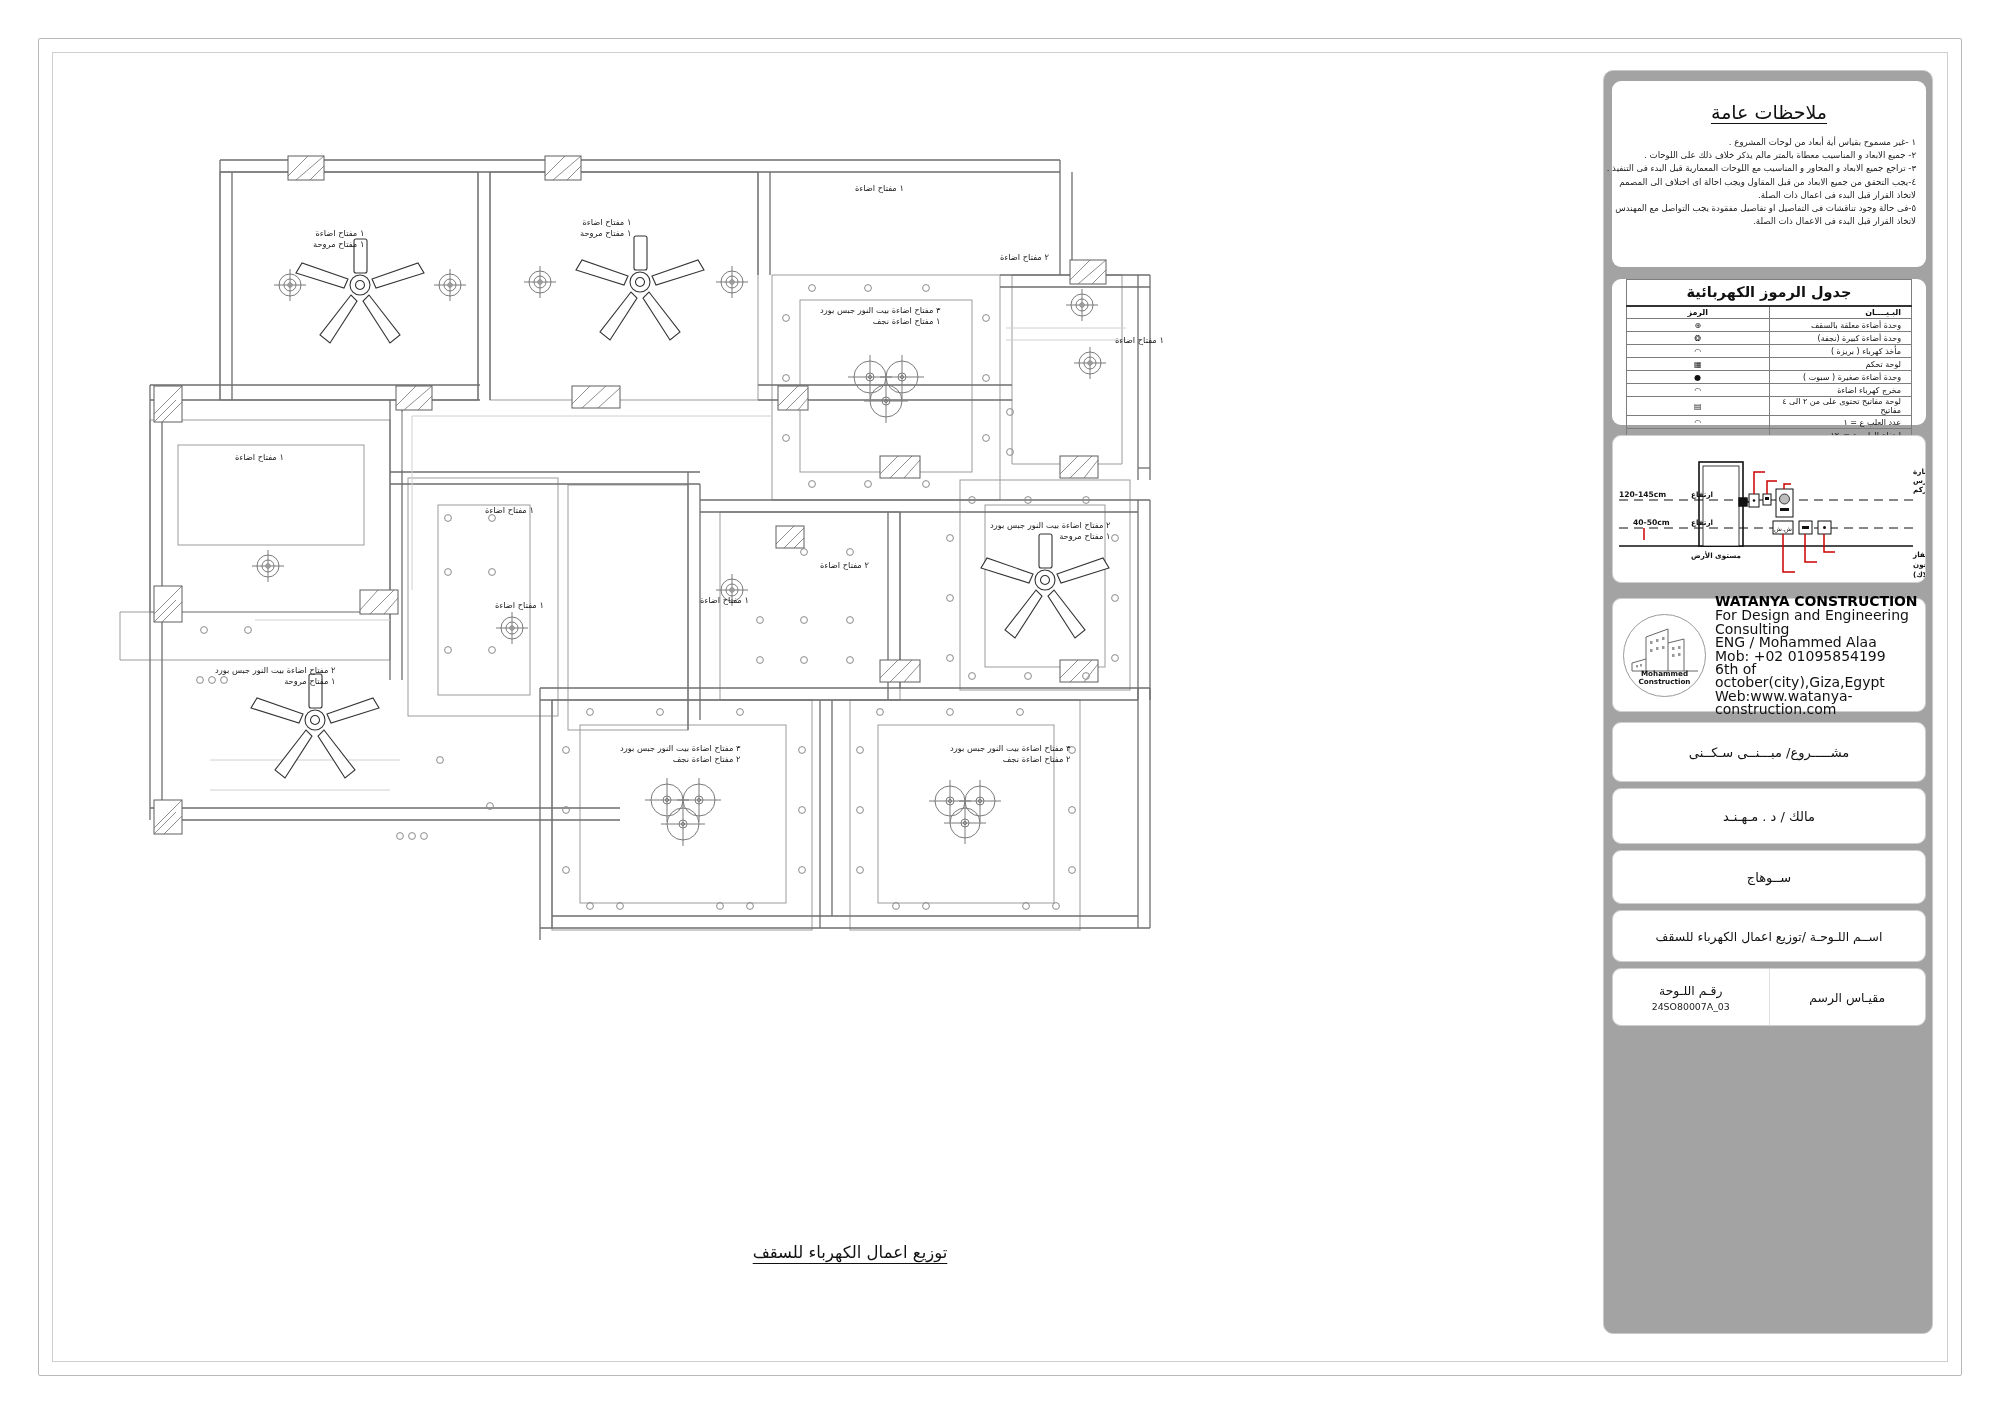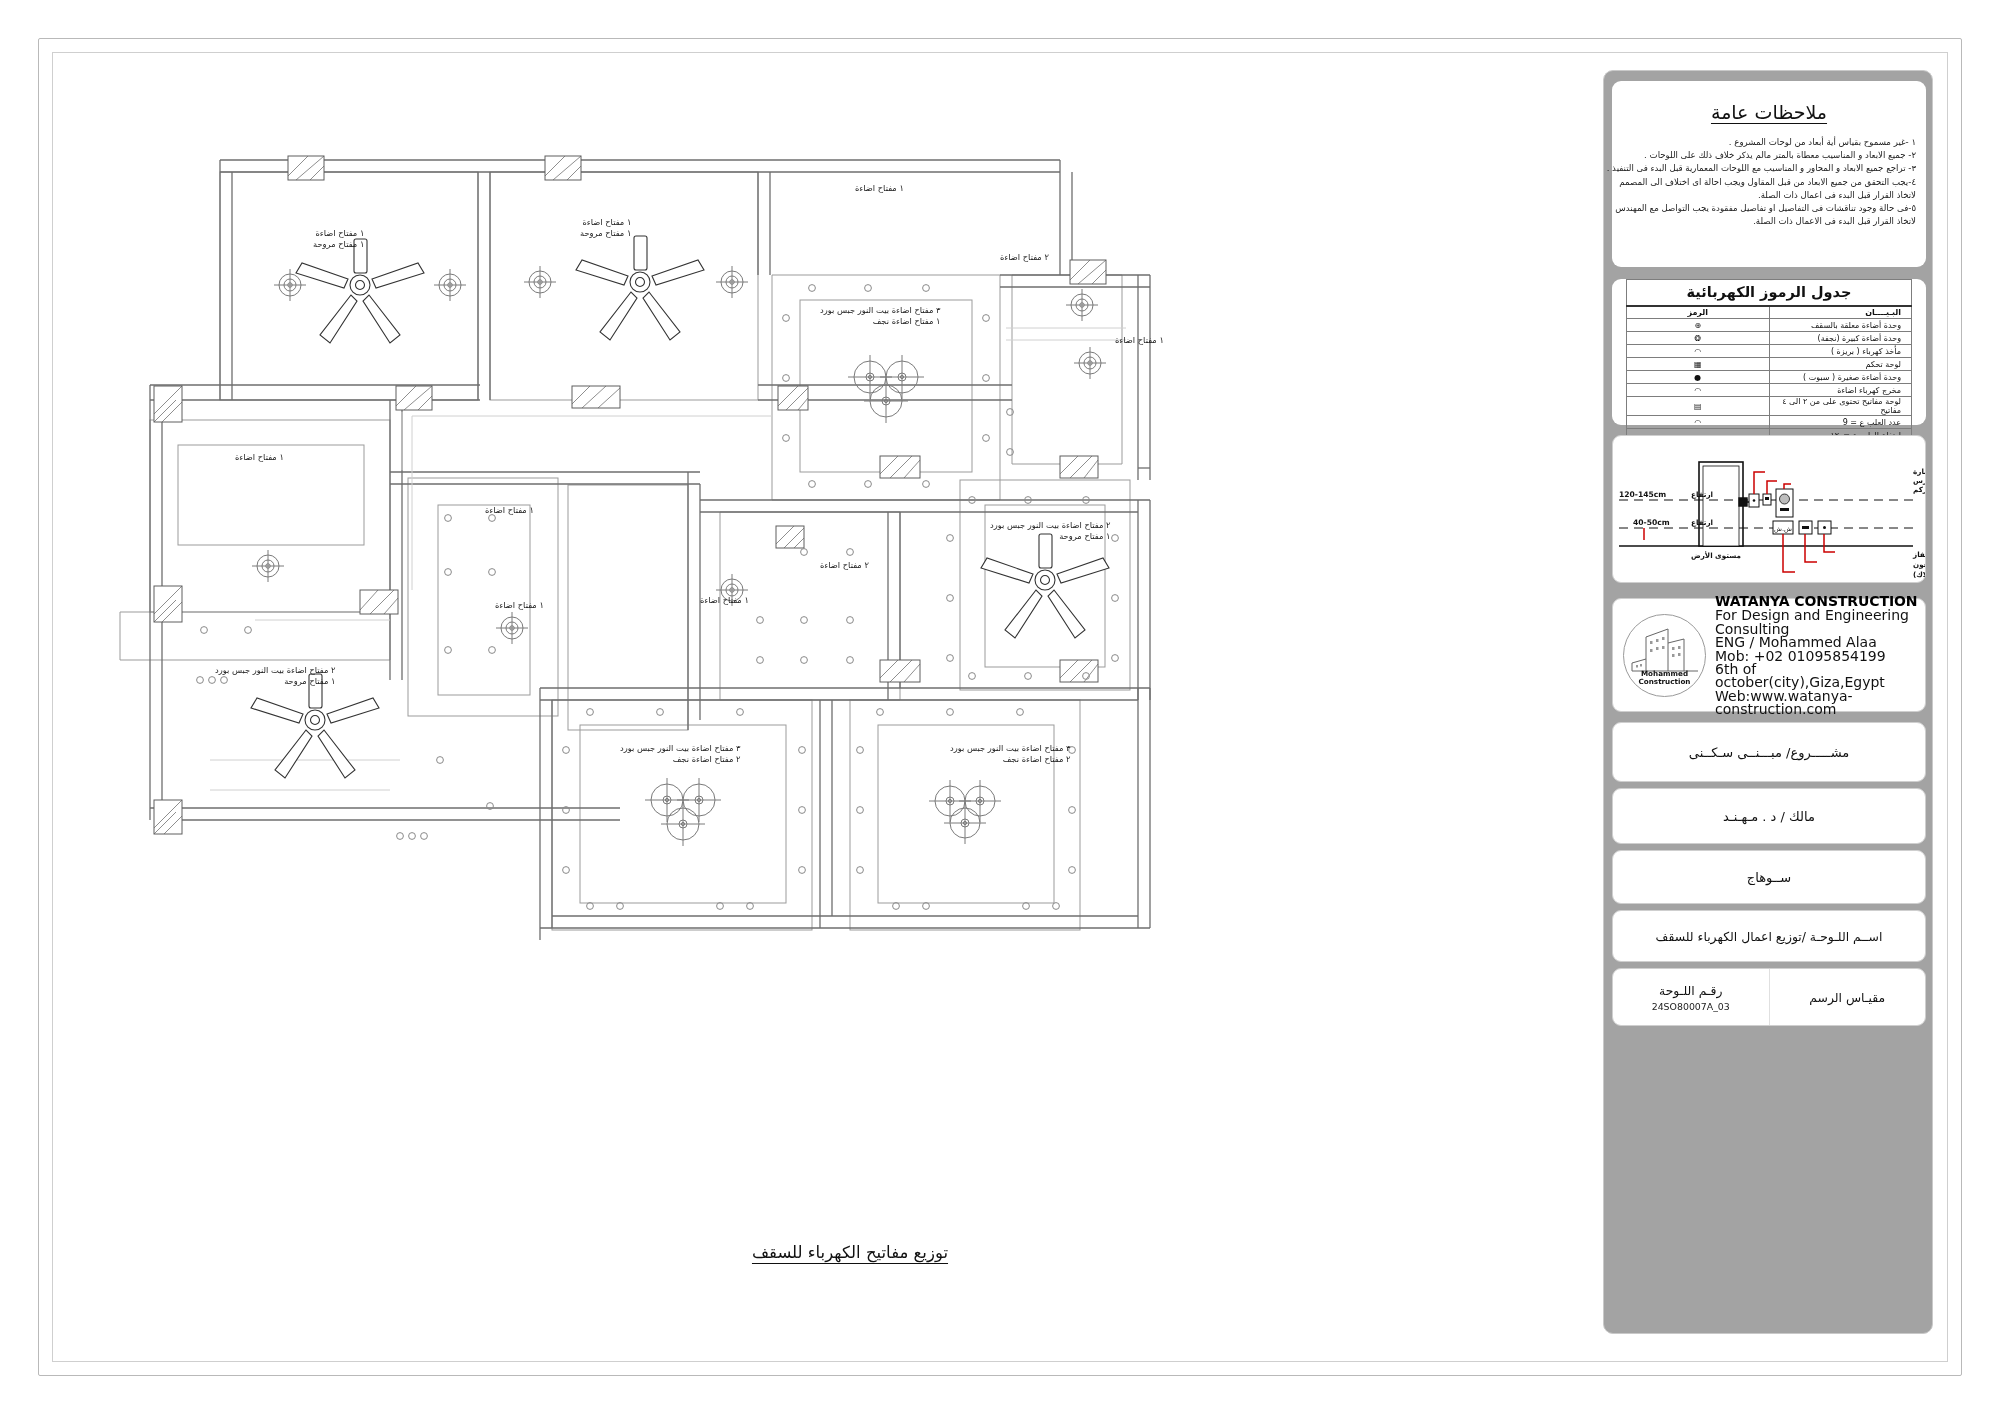--- a/index.html
+++ b/index.html
@@ -616,21 +616,21 @@
       <div class="lbl" style="left: 215px; top: 665px;">
         <div>٢ مفتاح اضاءة بيت النور جبس بورد</div>
         <div>١ مفتاح مروحة</div>
       </div>
       <div class="lbl" style="left: 950px; top: 743px;">
         <div>٣ مفتاح اضاءة بيت النور جبس بورد</div>
         <div>٢ مفتاح اضاءة نجف</div>
       </div>
     </div>
 
-  <div class="plan-title">توزيع مفاتيح الكهرباء للسقف</div>
+  <div class="plan-title">توزيع اعمال الكهرباء للسقف</div>
 
   <div class="side-col">
 
     <div class="panel notes-panel">
       <div class="notes-title">ملاحظات عامة</div>
       <div class="notes-list" id="notes-list">
           <div>١ -غير مسموح بقياس أية أبعاد من لوحات المشروع .</div>
           <div>٢- جميع الابعاد و المناسيب معطاة بالمتر مالم يذكر خلاف ذلك على اللوحات .</div>
           <div>٣- تراجع جميع الابعاد و المحاور و المناسيب مع اللوحات المعمارية قبل البدء فى التنفيذ .</div>
           <div>٤-يجب التحقق من جميع الابعاد من قبل المقاول ويجب احالة اى اختلاف الى المصمم</div>
@@ -674,21 +674,21 @@
             </tr>
             <tr>
               <td class="c-desc">مخرج كهرباء اضاءة</td>
               <td class="c-sym"><span class="sym-ico">◠</span></td>
             </tr>
             <tr>
               <td class="c-desc">لوحة مفاتيح تحتوى على من ٢ الى ٤  مفاتيح</td>
               <td class="c-sym"><span class="sym-ico">▤</span></td>
             </tr>
             <tr>
-              <td class="c-desc">عدد العلب ع = 9</td>
+              <td class="c-desc">عدد العلب ع = ١</td>
               <td class="c-sym"><span class="sym-ico">◠</span></td>
             </tr>
             <tr>
               <td class="c-desc">ارتفاع العلب  ع =١٢٠</td>
               <td class="c-sym"><span class="sym-ico"></span></td>
             </tr>
           </tbody>
       </table>
     </div>
 

